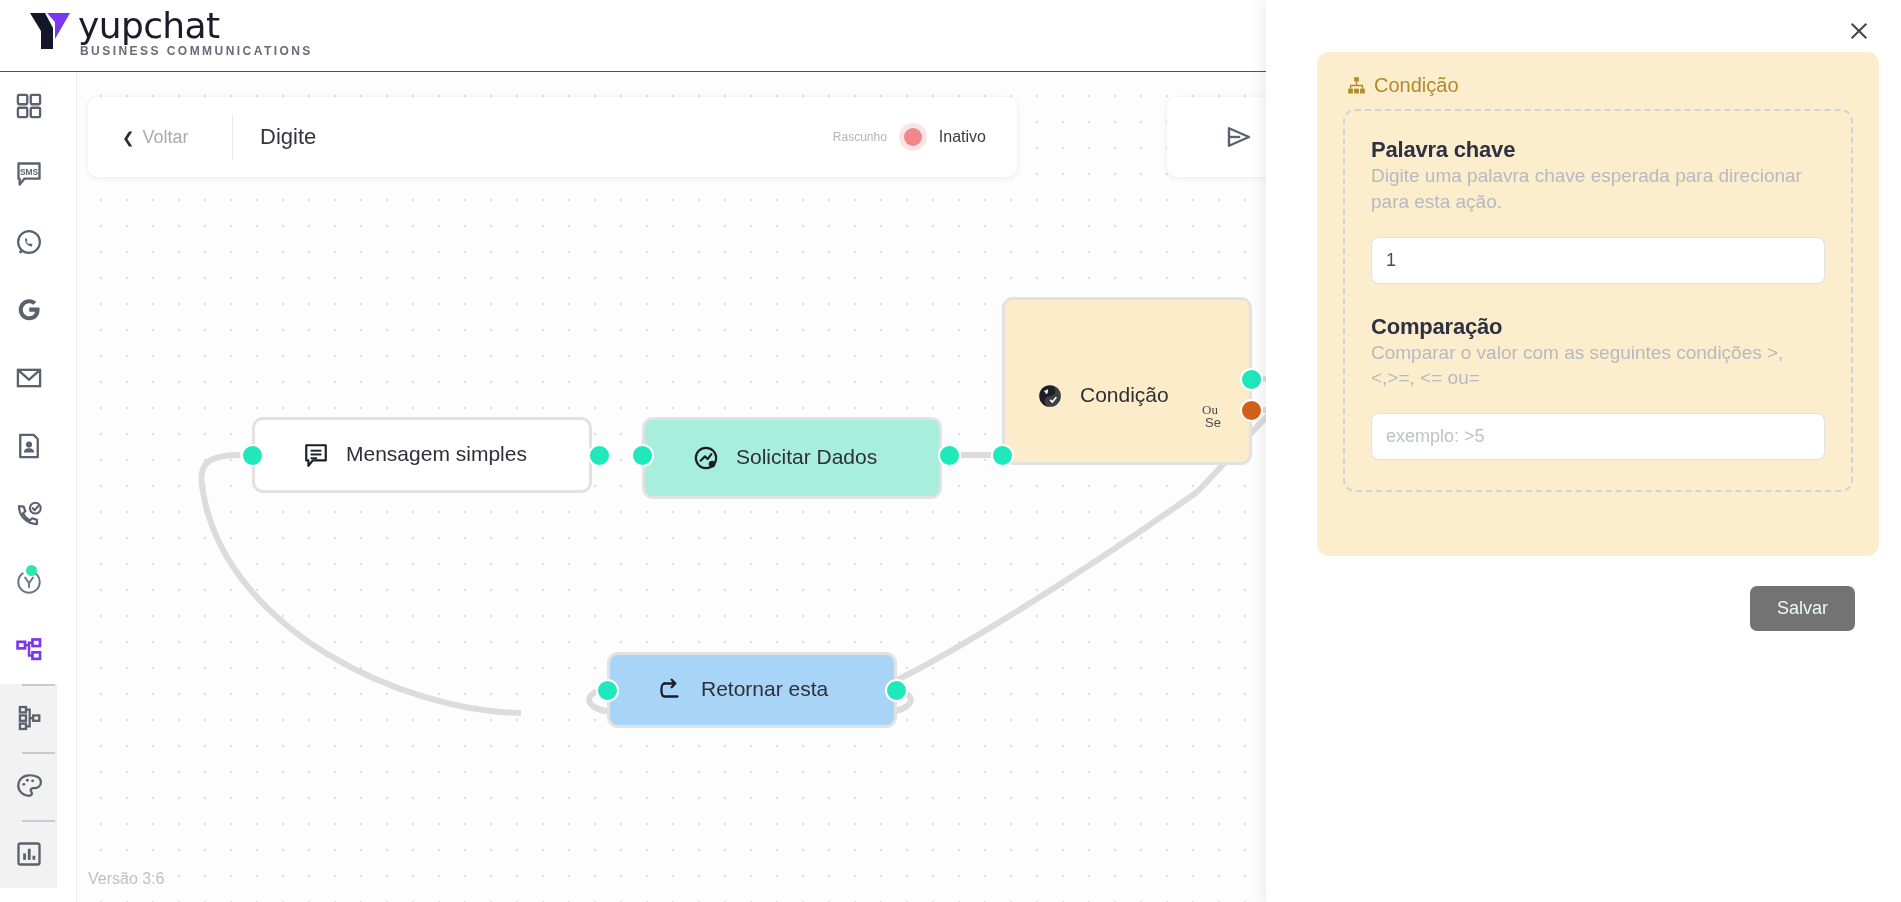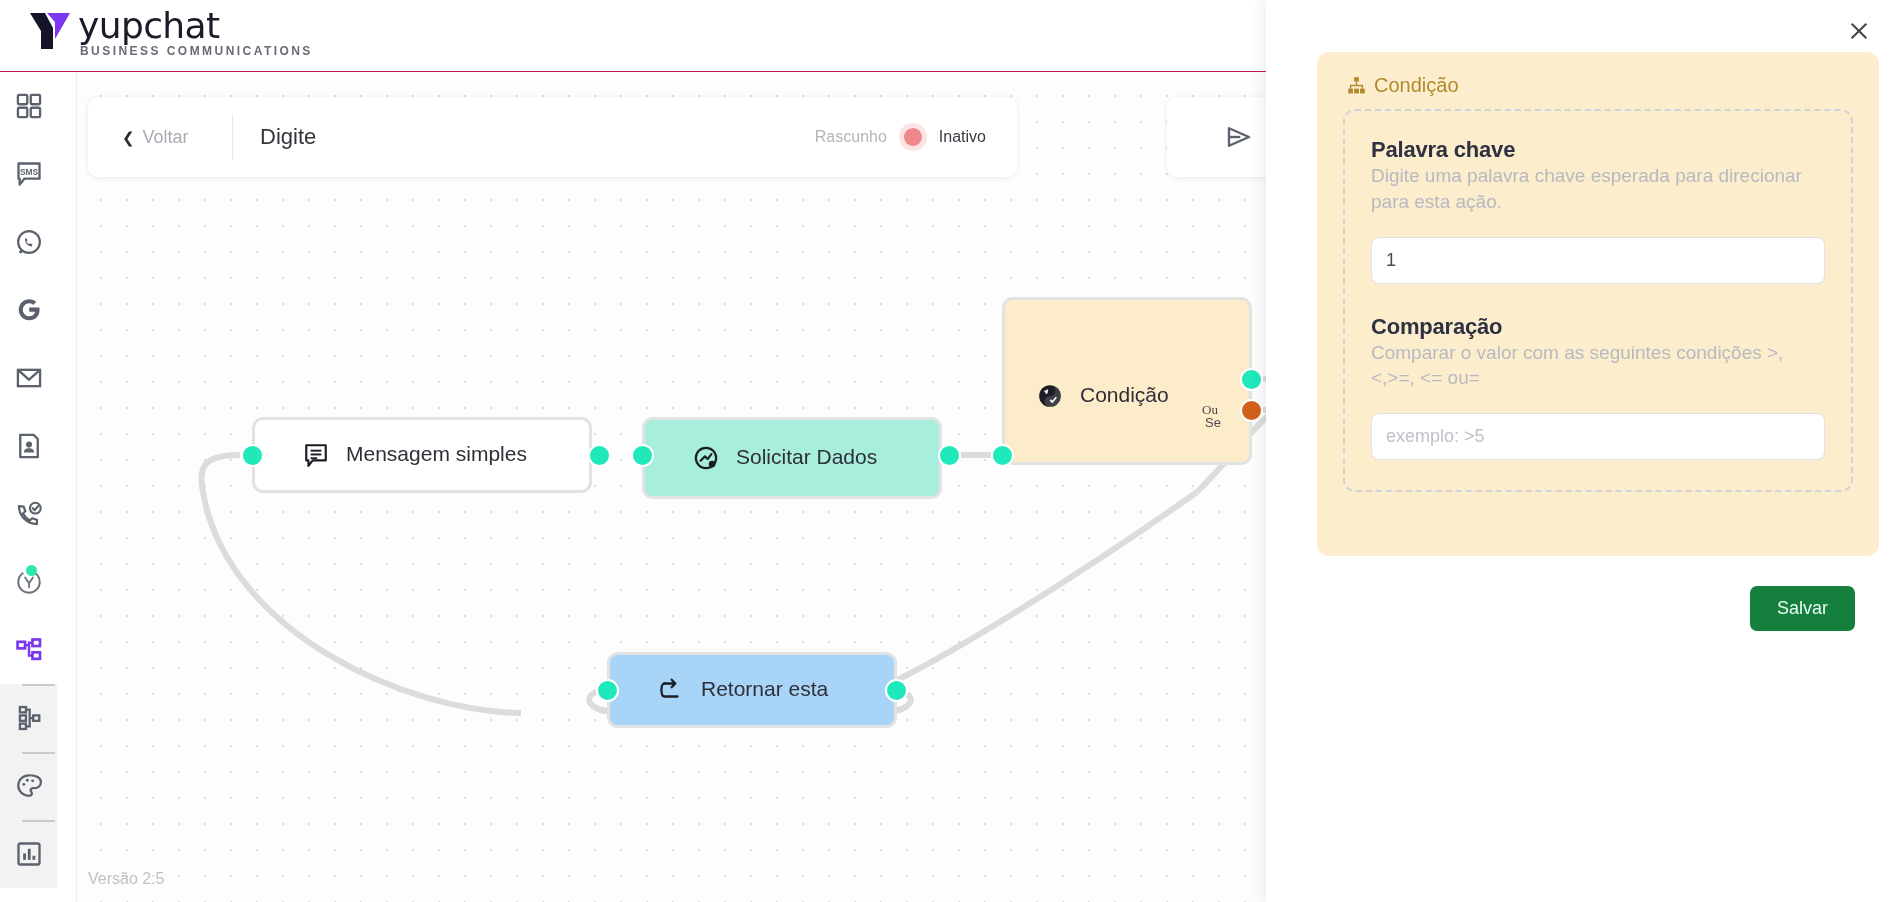--- a/index.html
+++ b/index.html
@@ -79,21 +79,21 @@
   }
   #back-btn {
     width: 145px; display: flex; align-items: center; gap: 8px;
     padding-left: 34px; cursor: pointer;
     border-right: 1px solid #e8e9ec; height: 46px;
   }
   #back-chevron { font-size: 15px; color: #2b2b33; line-height: 1; }
   #back-label { font-size: 18px; color: #a9a9b2; }
   #flow-title { font-size: 22px; color: #34343c; margin-left: 27px; }
   #flow-status { margin-left: auto; display: flex; align-items: center; gap: 12px; padding-right: 31px; }
-  #status-draft { font-size: 16px; color: #b4b4bc; margin-left: 12px; }
+  #status-draft { font-size: 12px; color: #b4b4bc; margin-left: 12px; }
   #status-dot-outer {
     width: 28px; height: 28px; border-radius: 50%;
     background: #fbe4e4; display: flex; align-items: center; justify-content: center;
   }
   #status-dot-inner { width: 18px; height: 18px; border-radius: 50%; background: #f0878a; }
   #status-label { font-size: 16px; color: #3b3b44; }
 
   #send-card {
     position: absolute; left: 1090px; top: 25px;
     width: 240px; height: 80px;
@@ -172,21 +172,21 @@
     background: #ffffff; padding: 0 14px;
     font-size: 18px; color: #4b4b55;
     font-family: "Liberation Sans", sans-serif;
     outline: none;
   }
   .field-input::placeholder { color: #bfc1c8; }
   #field-gap { height: 30px; }
   #save-btn {
     position: absolute; left: 484px; top: 586px;
     width: 105px; height: 45px; border: none; border-radius: 7px;
-    background: #15803d; color: #eafaf5; font-size: 18px;
+    background: #737373; color: #eafaf5; font-size: 18px;
     cursor: pointer; font-family: "Liberation Sans", sans-serif;
   }
 </style>
 </head>
 <body>
 
 <div id="topbar">
   <div id="logo-wrap">
     <svg id="logo-mark" viewBox="0 0 46 48">
       <polygon points="2,4 17,4 25,19 25,40 13,40 13,22" fill="#15152a"></polygon>
@@ -380,21 +380,21 @@
       <svg class="node-ico" viewBox="0 0 24 24">
         <path d="M6 6 H16 M16 6 l-3.4 -3.4 M16 6 l-3.4 3.4" fill="none" stroke="#1d1d26" stroke-width="2.1" stroke-linecap="round" stroke-linejoin="round"></path>
         <path d="M6 6 C2.2 6 2.2 18 6 18 H18" fill="none" stroke="#1d1d26" stroke-width="2.1" stroke-linecap="round"></path>
       </svg>
       <span class="node-label">Retornar esta</span>
     </div>
   </div>
   <div class="port" style="left:519px; top:607px;"></div>
   <div class="port" style="left:808px; top:607px;"></div>
 
-  <div id="version">Versão 2.5</div>
+  <div id="version">Versão 3.6</div>
 </div>
 
 <div id="panel">
   <div id="panel-close">
     <svg width="22" height="22" viewBox="0 0 24 24">
       <line x1="4" y1="4" x2="20" y2="20" stroke="#41454d" stroke-width="2.2"></line>
       <line x1="20" y1="4" x2="4" y2="20" stroke="#41454d" stroke-width="2.2"></line>
     </svg>
   </div>
 

